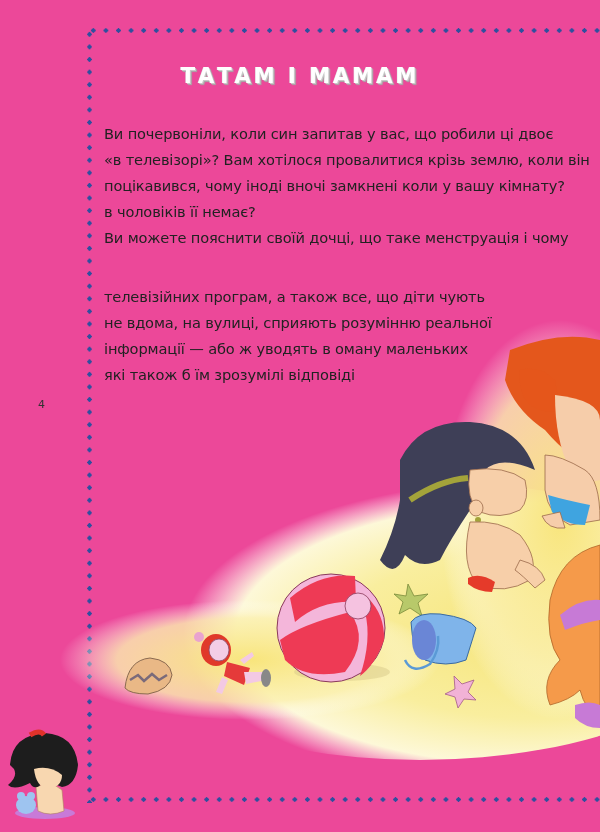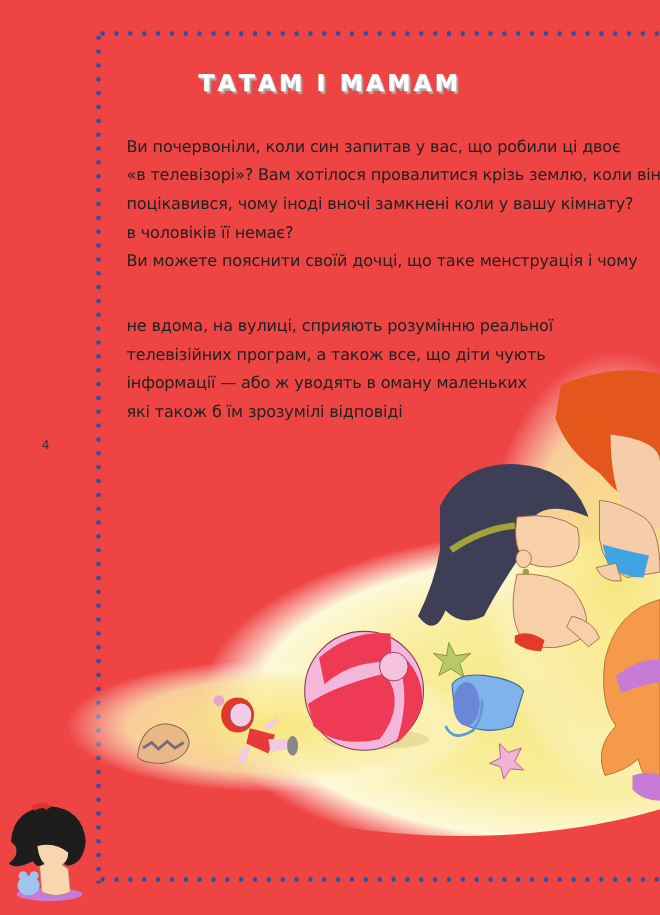--- a/index.html
+++ b/index.html
@@ -12,21 +12,21 @@
       height: 832px;
       position: relative;
       overflow: hidden;
       font-family: "DejaVu Sans", sans-serif;
       color: #1e1e1e;
     }
     .page {
       position: absolute;
       left: 0; top: 0;
       width: 600px; height: 832px;
-      background: #ef4444;
+      background: #ec4899;
     }
     
     .dots-h {
       position: absolute;
       height: 5px;
       background-image: radial-gradient(circle, #2f4f9e 2px, transparent 2.3px);
       background-size: 12.6px 5px;
       background-repeat: repeat-x;
       background-position: 0 0;
     }
@@ -52,21 +52,20 @@
     }
     .para {
       position: absolute;
       left: 104px;
       font-family: "DejaVu Sans", sans-serif;
       font-size: 14.6px;
       line-height: 26px;
       color: #222222;
       white-space: nowrap;
       letter-spacing: -0.15px;
-      margin-left: 11px;
     }
     .para1 { top: 121px; }
     .para2 { top: 284px; }
     .para .line { display: block; }
     .page-number {
       position: absolute;
       left: 38px; top: 398px;
       font-size: 11px;
       color: #333333;
     }
@@ -191,19 +190,19 @@
 
   <div class="para para1">
     <span class="line">Ви почервоніли, коли син запитав у вас, що робили ці двоє</span>
     <span class="line">«в телевізорі»? Вам хотілося провалитися крізь землю, коли він</span>
     <span class="line">поцікавився, чому іноді вночі замкнені коли у вашу кімнату?</span>
     <span class="line">в чоловіків її немає?</span>
     <span class="line">Ви можете пояснити своїй дочці, що таке менструація і чому</span>
   </div>
 
   <div class="para para2">
+    <span class="line">телевізійних програм, а також все, що діти чують</span>
     <span class="line">не вдома, на вулиці, сприяють розумінню реальної</span>
-    <span class="line">телевізійних програм, а також все, що діти чують</span>
     <span class="line">інформації — або ж уводять в оману маленьких</span>
     <span class="line">які також б їм зрозумілі відповіді</span>
   </div>
 
 </div>
 
 </body></html>

